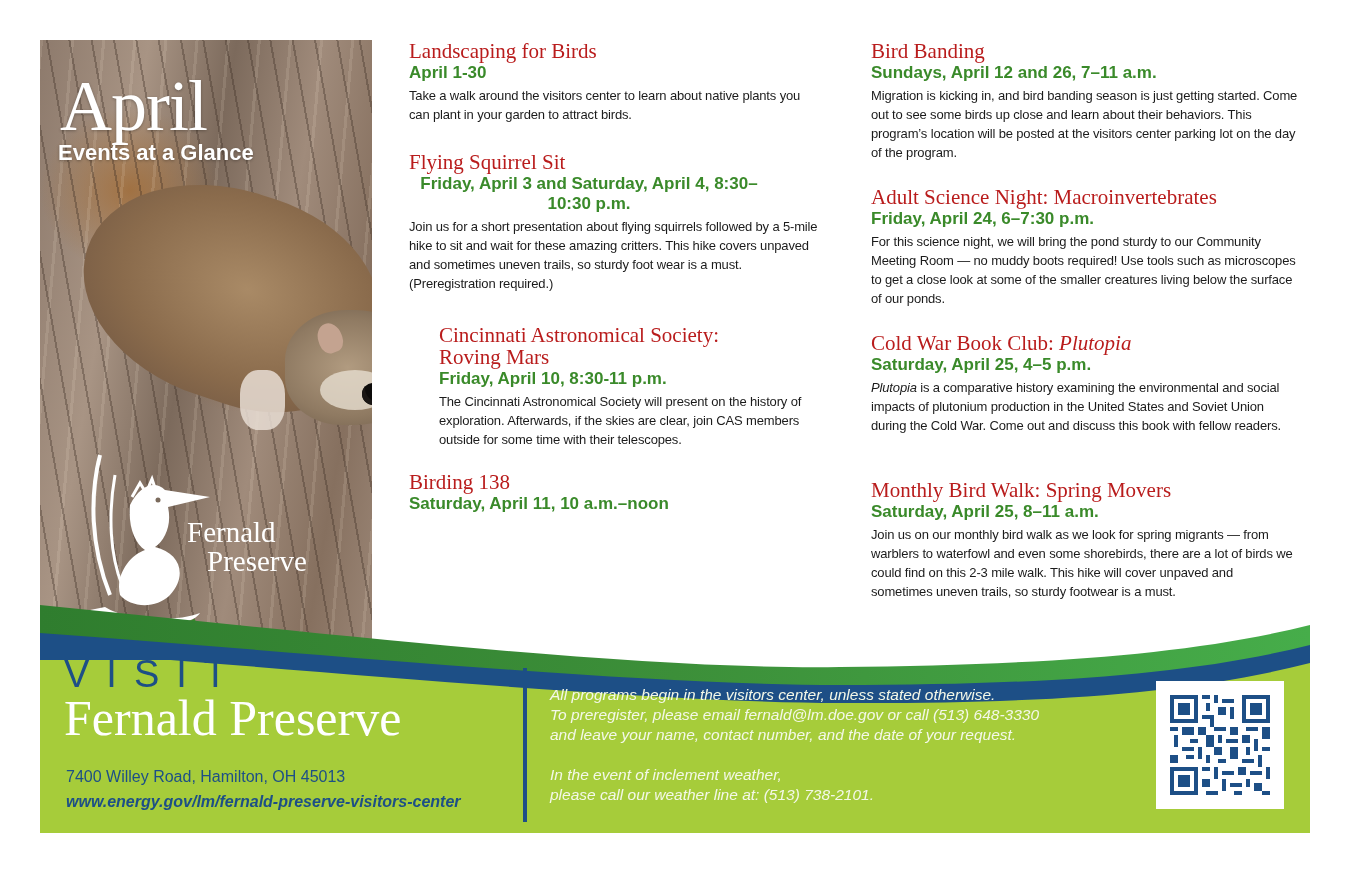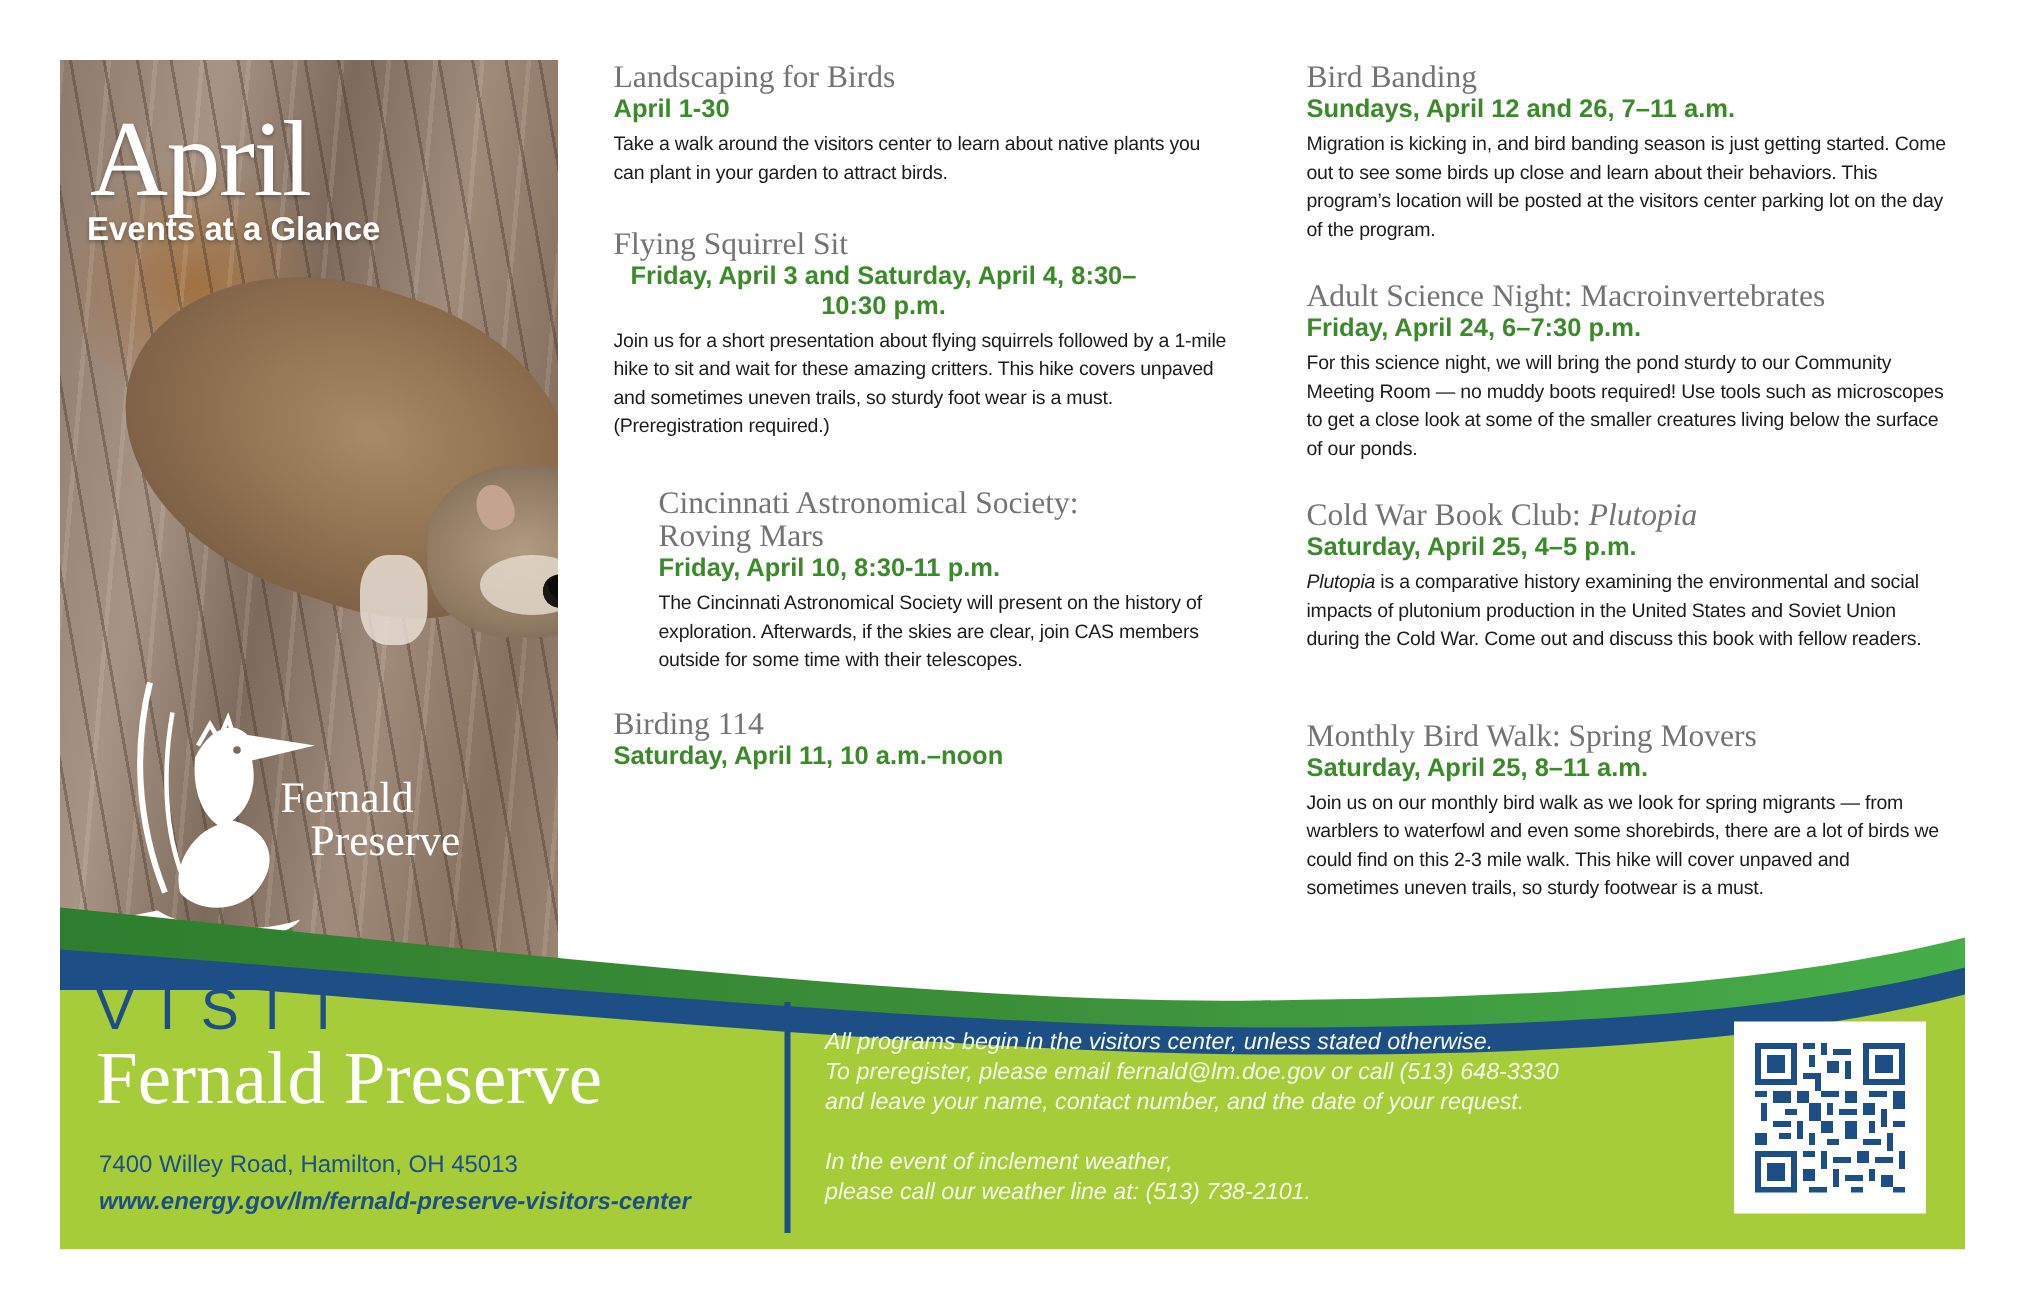--- a/index.html
+++ b/index.html
@@ -34,21 +34,21 @@
   .logo { position:absolute; left:20px; top:395px; width:180px; height:200px; }
   .logo-text { position:absolute; left:147px; top:478px; color:#fff; font-family:"Liberation Serif", serif; font-size:29px; line-height:29px; }
   .logo-text span { display:block; }
   .logo-text span + span { padding-left:20px; }
 
   
   .col { position:absolute; top:0; }
   .col-left { left:369px; width:450px; }
   .col-right { left:831px; width:440px; }
   .event { position:absolute; }
-  .ev-title { color:#737373; font-family:"Liberation Serif", serif; font-size:21px; line-height:22px; }
+  .ev-title { color:#b91c1c; font-family:"Liberation Serif", serif; font-size:21px; line-height:22px; }
   .ev-title i { font-style:italic; }
   .ev-date { color:#3a8a2a; font-weight:bold; font-size:17px; line-height:20px; margin-top:1px; }
   .ev-desc { color:#1b1b1b; font-size:13px; line-height:19px; margin-top:3px; letter-spacing:-0.15px; }
   .ev-desc i { font-style:italic; }
 
   
   .waves { position:absolute; left:0; top:555px; width:1270px; height:110px; }
   .footer { position:absolute; left:0; top:620px; width:1270px; height:173px; }
   .visit-label { position:absolute; left:24px; top:614px; color:#1d4f86; font-family:Liberation Sans, sans-serif; font-size:38px; letter-spacing:17px; line-height:40px; }
   .visit-name { position:absolute; left:24px; top:650px; color:#fff; font-family:"Liberation Serif", serif; font-size:50px; line-height:56px; }
@@ -95,29 +95,29 @@
 
   <div class="col col-left">
     <div class="event" style="top:0px;">
       <div class="ev-title">Landscaping for Birds</div>
       <div class="ev-date">April 1-30</div>
       <div class="ev-desc" style="width:400px;">Take a walk around the visitors center to learn about native plants you can plant in your garden to attract birds.</div>
     </div>
     <div class="event" style="top:111px;">
       <div class="ev-title">Flying Squirrel Sit</div>
       <div class="ev-date" style="width:360px;text-align:center;">Friday, April 3 and Saturday, April 4, 8:30–10:30 p.m.</div>
-      <div class="ev-desc" style="width:410px;">Join us for a short presentation about flying squirrels followed by a 1-mile hike to sit and wait for these amazing critters. This hike covers unpaved and sometimes uneven trails, so sturdy foot wear is a must. (Preregistration required.)</div>
+      <div class="ev-desc" style="width:410px;">Join us for a short presentation about flying squirrels followed by a 5-mile hike to sit and wait for these amazing critters. This hike covers unpaved and sometimes uneven trails, so sturdy foot wear is a must. (Preregistration required.)</div>
     </div>
     <div class="event" style="left:30px; top:284px;">
       <div class="ev-title" style="width:340px;">Cincinnati Astronomical Society: Roving Mars</div>
       <div class="ev-date">Friday, April 10, 8:30-11 p.m.</div>
       <div class="ev-desc" style="width:395px;">The Cincinnati Astronomical Society will present on the history of exploration. Afterwards, if the skies are clear,  join CAS members outside for some time with their telescopes.</div>
     </div>
     <div class="event" style="top:431px;">
-      <div class="ev-title">Birding 114</div>
+      <div class="ev-title">Birding 138</div>
       <div class="ev-date">Saturday, April 11, 10 a.m.–noon</div>
     </div>
   </div>
 
   <div class="col col-right">
     <div class="event" style="top:0px;">
       <div class="ev-title">Bird Banding</div>
       <div class="ev-date">Sundays, April 12 and 26, 7–11 a.m.</div>
       <div class="ev-desc" style="width:430px;">Migration is kicking in, and bird banding season is just getting started. Come out to see some birds up close and learn about their behaviors. This program’s location will be posted at the visitors center parking lot on the day of the program.</div>
     </div>

